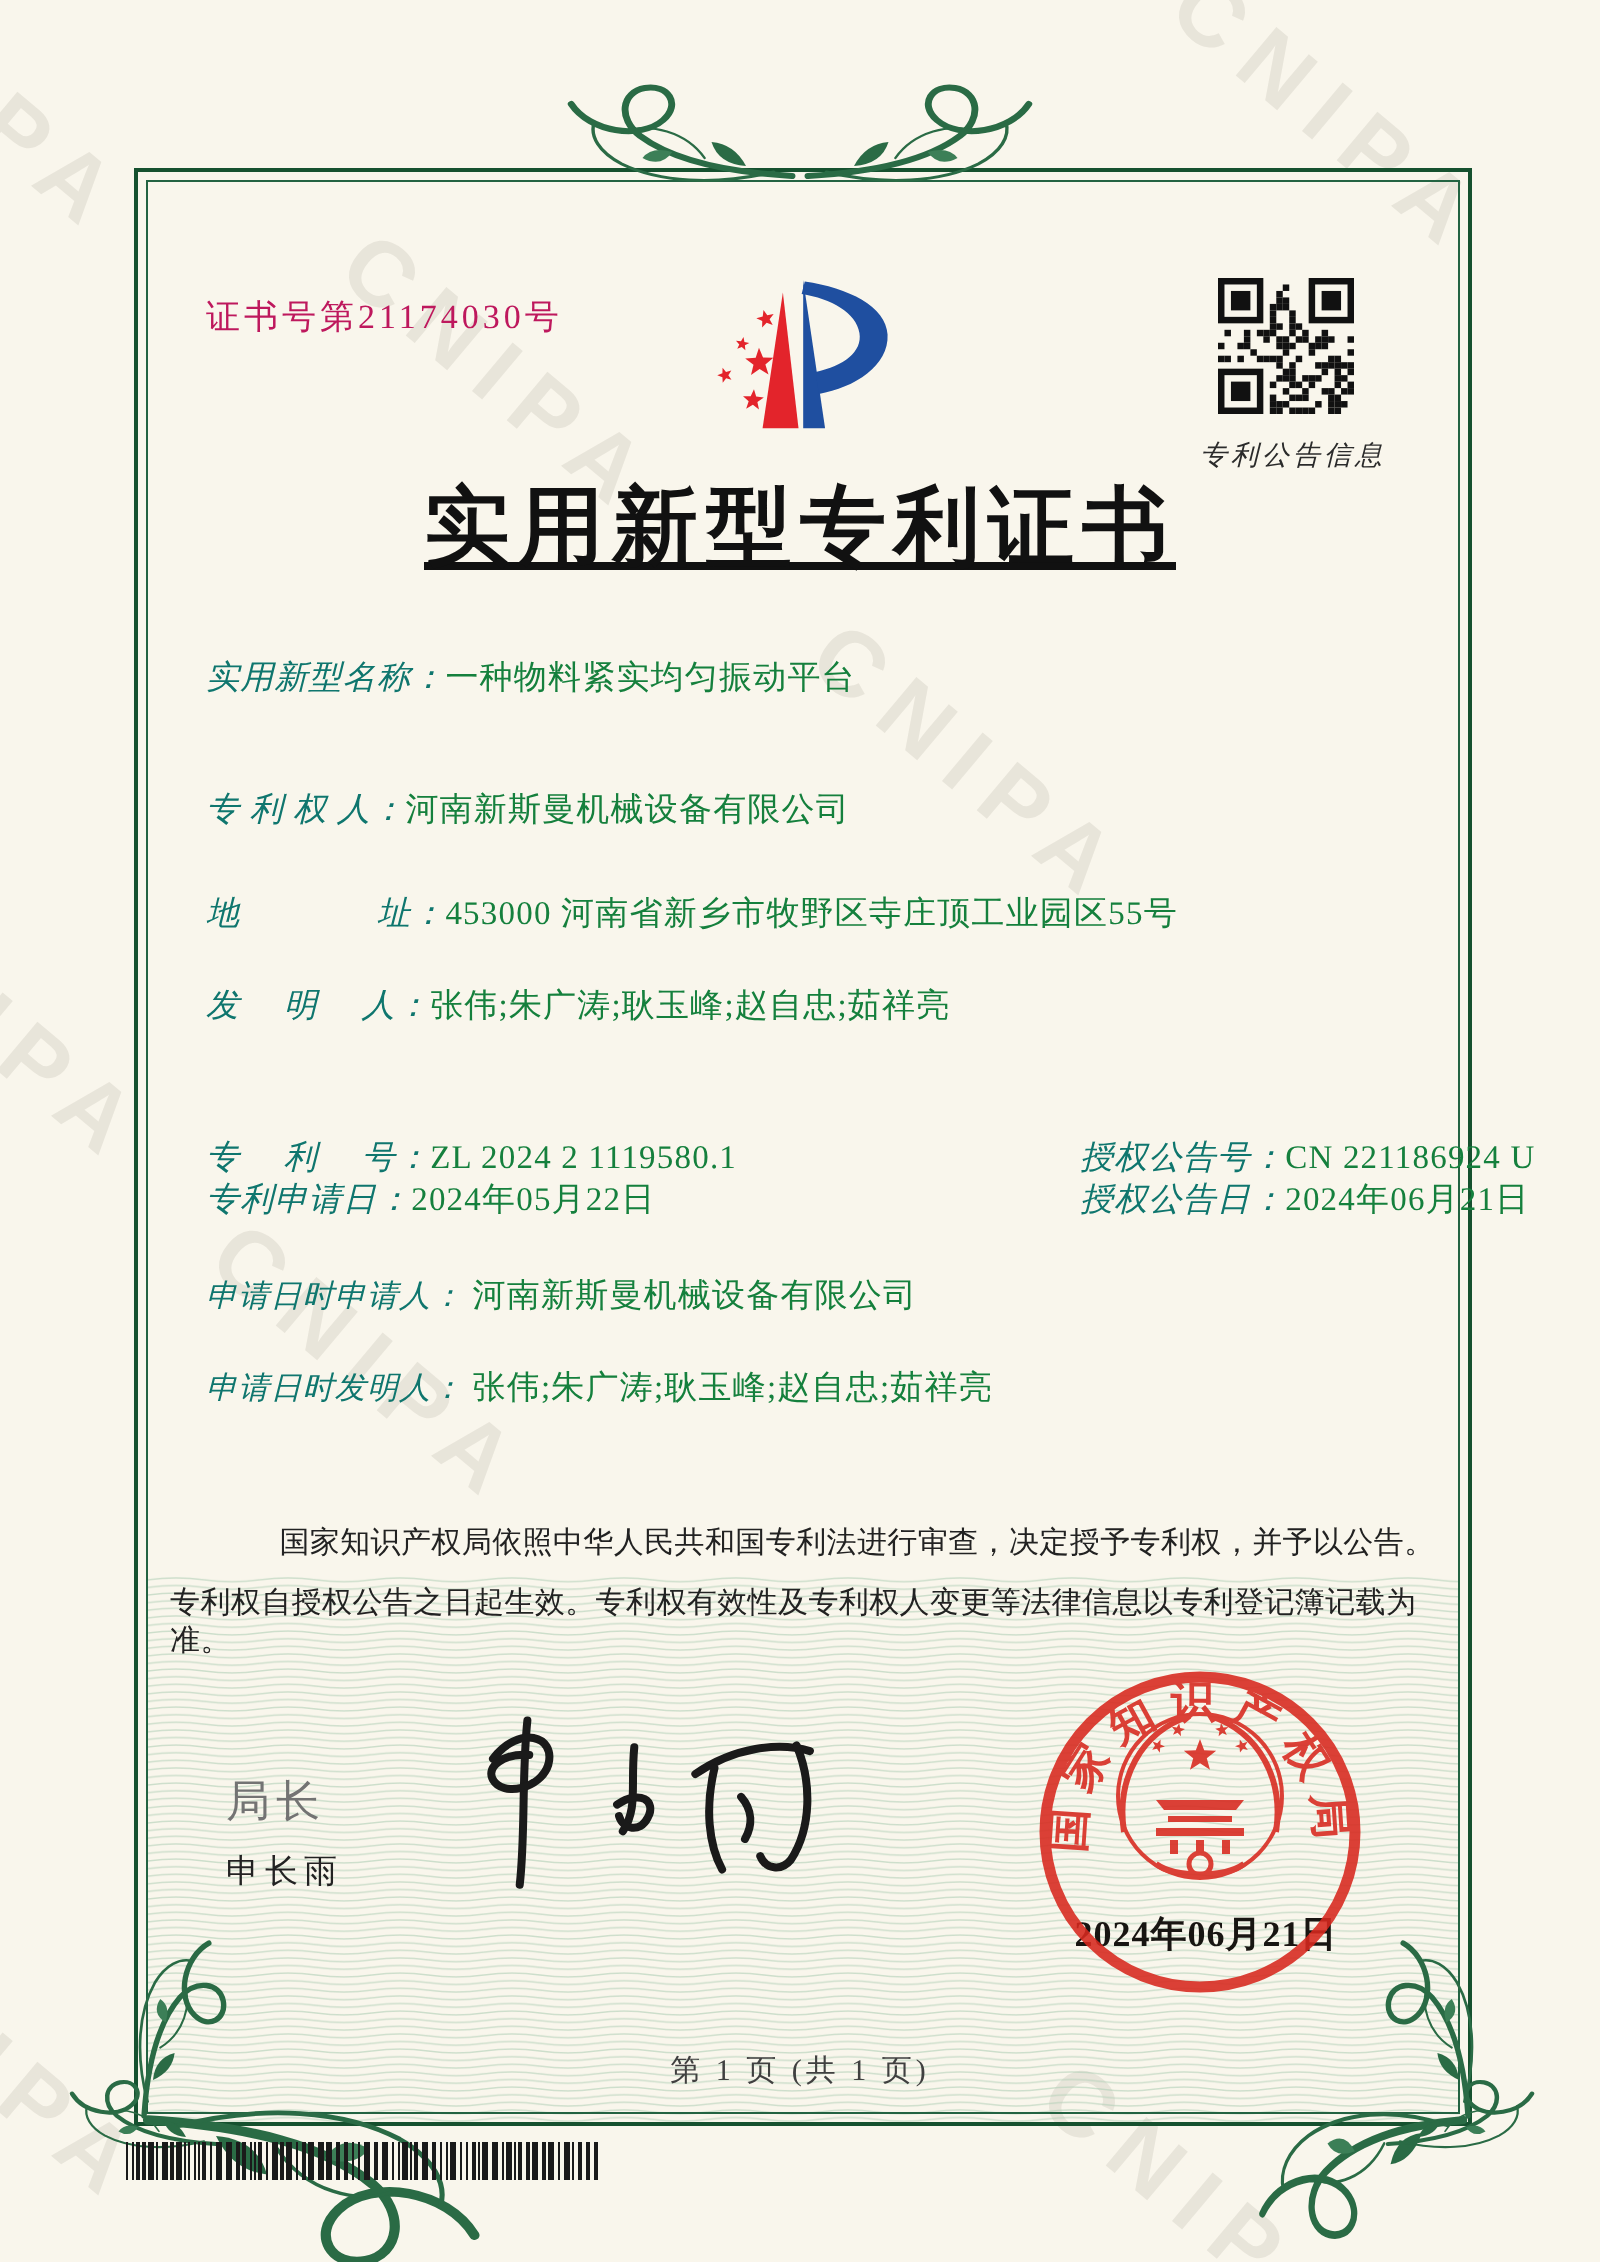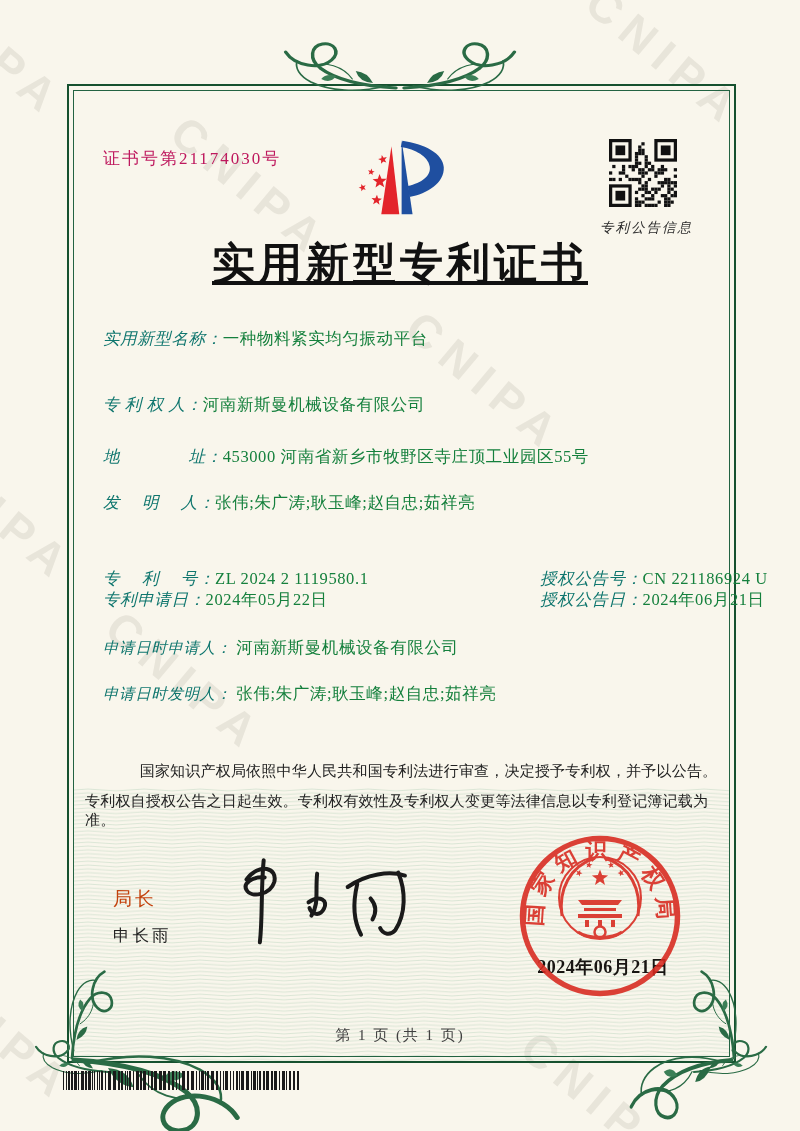--- a/index.html
+++ b/index.html
@@ -27,21 +27,21 @@
   
   .row { position:absolute; left:103px; font-size:16.5px; color:#333; letter-spacing:0.6px; white-space:nowrap; }
   .row .lbl { color:#0f766e;font-style:italic; }
   .row .val { color:#15803d; }
   .col-r { position:absolute; left:437px; top:0; white-space:nowrap; }
   .row-wide { width:620px; }
   
   .body-par { position:absolute; left:85px; width:645px; font-size:15px; color:#222; letter-spacing:0.2px; }
   .indent { padding-left:42px;text-align:center; }
   
-  .sig-title { position:absolute; left:113px; top:886px; font-size:19px; letter-spacing:3px; color:#c2410c; }
+  .sig-title { position:absolute; left:113px; top:886px; font-size:22px; letter-spacing:3px; color:#737373; }
   .sig-name  { position:absolute; left:113px; top:925px; font-size:16.5px; letter-spacing:3px; color:#222; }
   
   .seal-date { position:absolute; left:527px; top:955px; width:152px; text-align:center; font-size:18px; font-weight:700; color:#181512; letter-spacing:0.5px; }
   
   .footer-page { position:absolute; left:0; top:1026px; width:800px; text-align:center; font-size:15px; letter-spacing:2px; color:#404040; }
   svg { display:block; }
 </style>
 </head>
 <body>
 

